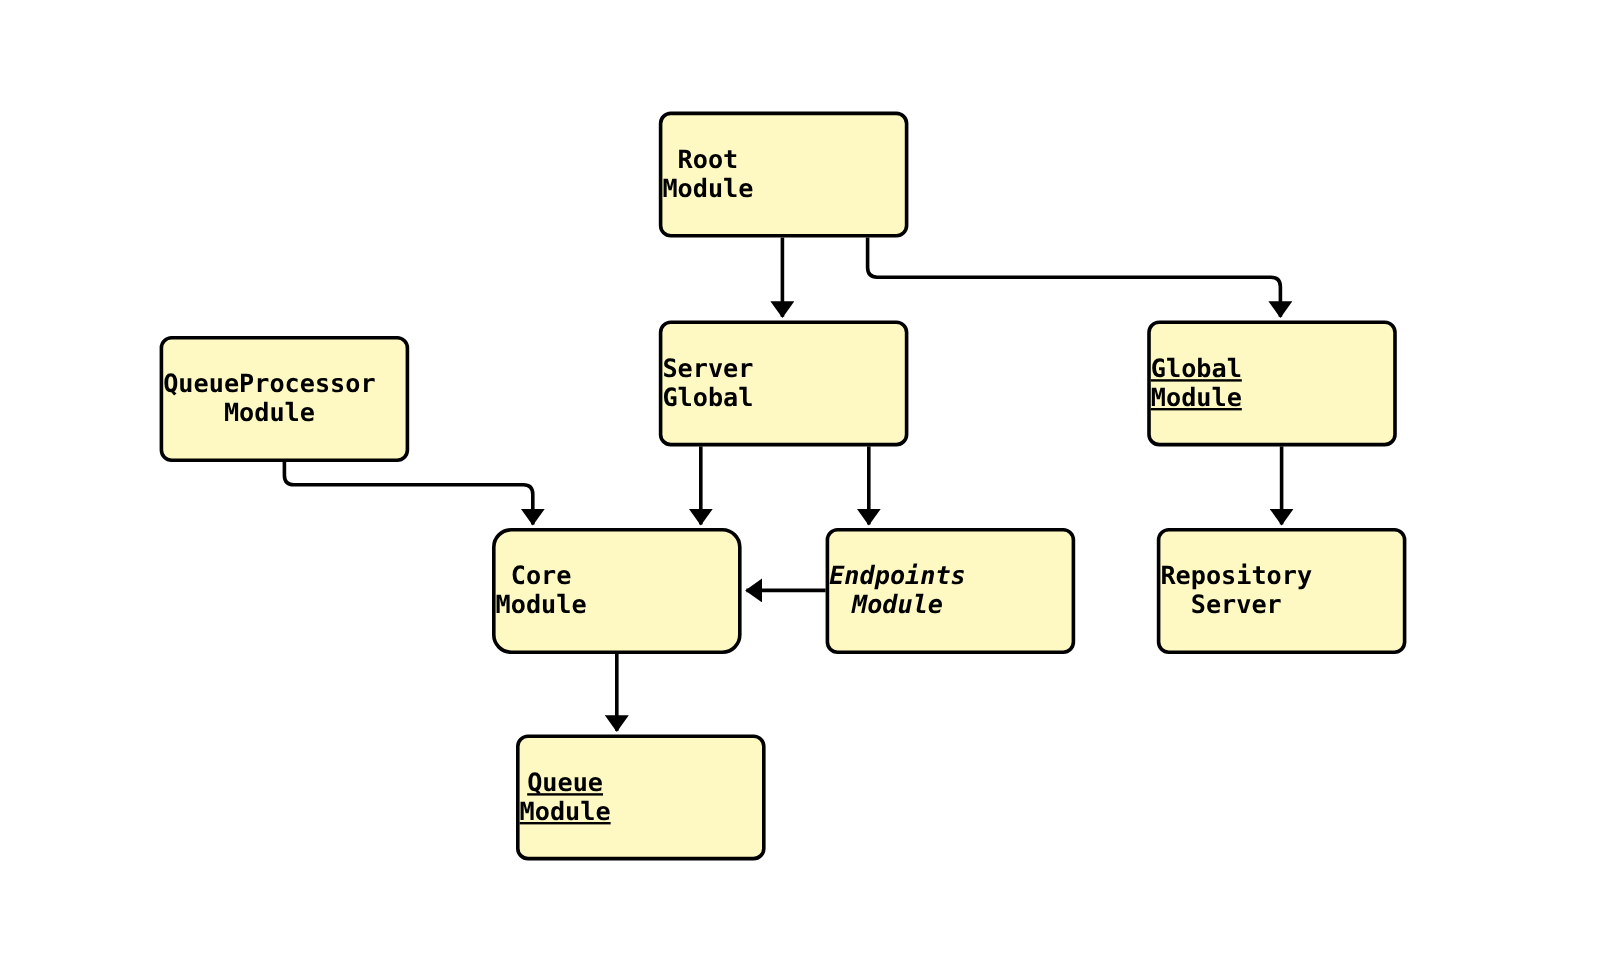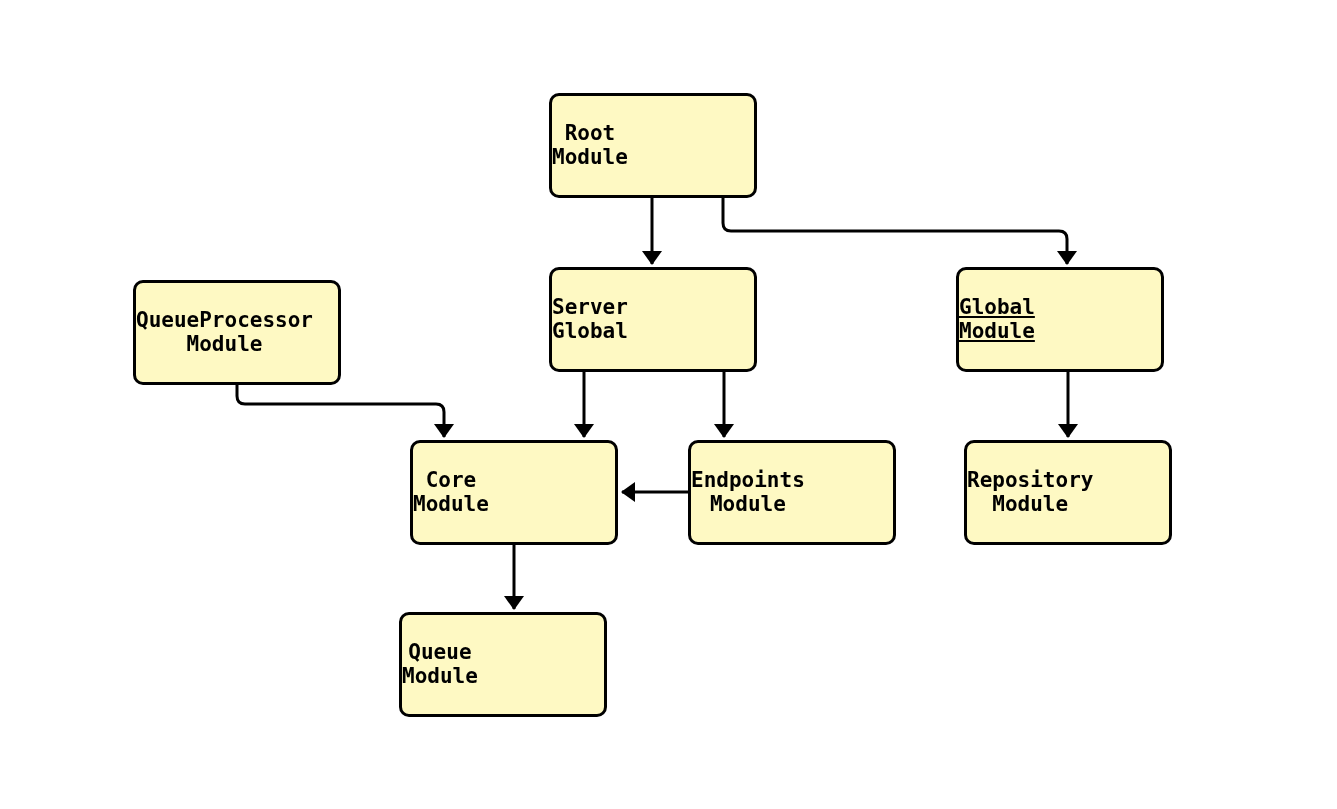--- a/index.html
+++ b/index.html
@@ -46,24 +46,24 @@
     font-size: 21px;
     line-height: 1.1;
     color: #000000;
     text-align: center;
     white-space: pre-line;
   }
   .node-root          { left: 549px; top: 93px;  }
   .node-queueprocessor{ left: 133px; top: 280px; }
   .node-server        { left: 549px; top: 267px; }
   .node-global        { left: 956px; top: 267px; text-decoration: underline; }
-  .node-core          { left: 410px; top: 440px; }
-  .node-endpoints     { left: 688px; top: 440px; }
+  .node-core          { left: 410px; top: 440px; border-radius: 16px; }
+  .node-endpoints     { left: 688px; top: 440px; font-style: italic; }
   .node-repository    { left: 964px; top: 440px; }
-  .node-queue         { left: 399px; top: 612px; }
+  .node-queue         { left: 430px; top: 612px; text-decoration: underline; }
 </style>
 </head>
 <body>
 
 <div class="canvas">
 
   <svg class="edges-layer" width="1337" height="809" viewBox="0 0 1337 809" xmlns="http://www.w3.org/2000/svg">
     <defs>
       <marker id="arrowhead" markerUnits="userSpaceOnUse" markerWidth="14" markerHeight="20" refX="13" refY="10" orient="auto">
         <path d="M0,0 L14,10 L0,20 Z" fill="#000000"></path>
@@ -112,21 +112,21 @@
 Module</span>
   </div>
 
   <div class="node node-endpoints">
     <span class="label">Endpoints
 Module</span>
   </div>
 
   <div class="node node-repository">
     <span class="label">Repository
-Module</span>
+Server</span>
   </div>
 
   <div class="node node-queue">
     <span class="label">Queue
 Module</span>
   </div>
 
 </div>
 
 </body></html>

